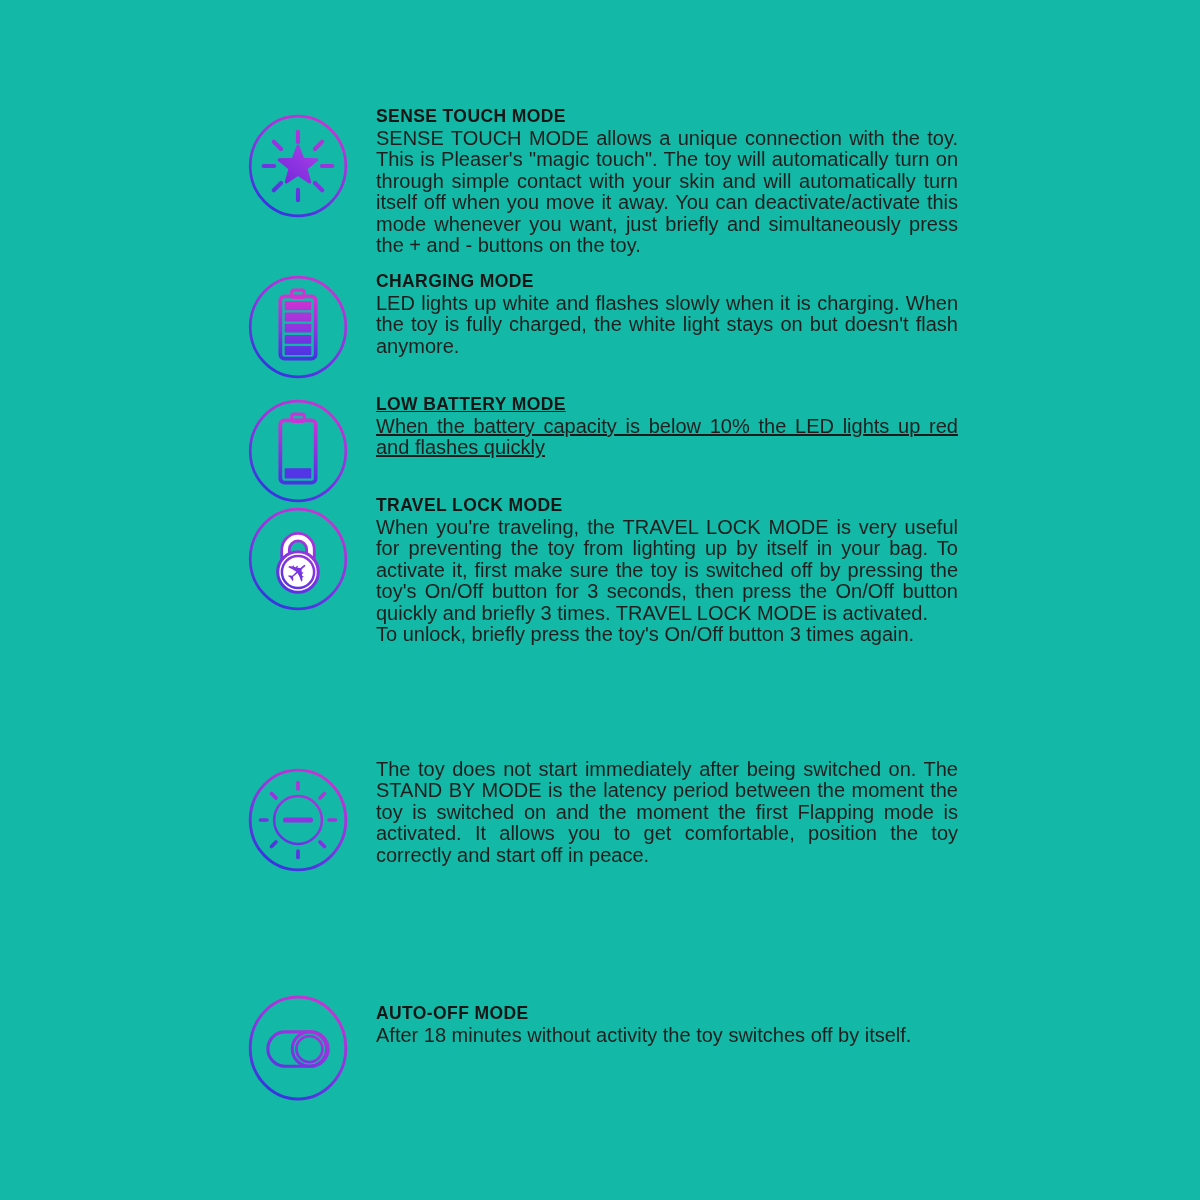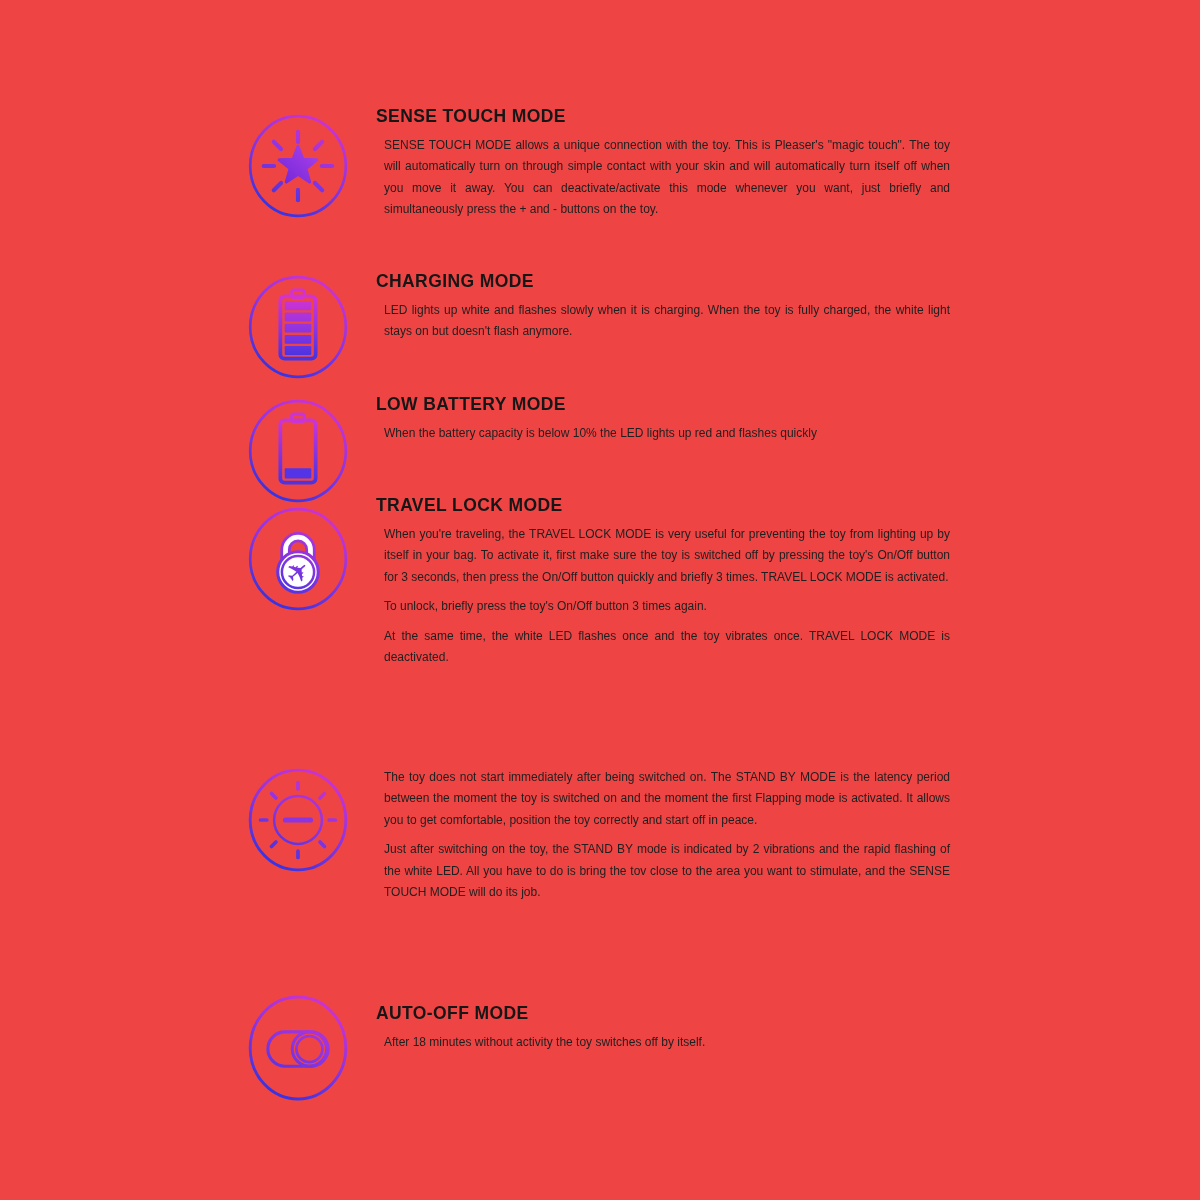--- a/index.html
+++ b/index.html
@@ -1,41 +1,41 @@
 <!DOCTYPE html>
 <html><head>
 <meta charset="utf-8">
 <style>
   html,body{margin:0;padding:0;}
   body{
     width:1200px;height:1200px;background:#ffffff;position:relative;
     font-family:"Liberation Sans","DejaVu Sans",sans-serif;color:#1b1b1b;
     -webkit-font-smoothing:antialiased;
   }
-  .page{position:absolute;inset:0;background:#ef4444;}
+  .page{position:absolute;inset:0;background:#14b8a6;}
   .mode{position:absolute;left:246px;width:716px;}
   .icon-wrap{position:absolute;left:0;width:104px;height:106px;}
   .icon-wrap svg{width:104px;height:106px;display:block;}
   .mode .text{margin-left:130px;width:582px;}
   .mode h2{
     margin:0 0 1px 0;font-size:17.5px;line-height:22px;font-weight:bold;
     letter-spacing:.4px;color:#161616;
   }
   .mode p{
-    margin:8px;font-size:12px;line-height:21.4px;text-align:justify;
+    margin:0;font-size:20px;line-height:21.4px;text-align:justify;
     color:#1f1f1f;
   }
   
   #sec-0 .icon-wrap{top:8px;}
   #sec-1 .icon-wrap{top:4px;}
   #sec-2 .icon-wrap{top:5px;}
   #sec-3 .icon-wrap{top:12px;}
   #sec-4 .icon-wrap{top:8px;}
   #sec-5 .icon-wrap{top:-7px;}
-  #sec-0{top:105px;} #sec-1{top:270px;} #sec-2{top:393px;}
+  #sec-0{top:105px;} #sec-1{top:270px;} #sec-2{top:393px;text-decoration:underline;}
   #sec-3{top:494px;} #sec-4{top:759px;} #sec-5{top:1002px;}
 </style>
 </head>
 <body>
 
 <div class="page">
 
   <section class="mode" id="sec-0">
     <div class="icon-wrap">
       <svg viewBox="0 0 100 102" aria-hidden="true">
@@ -144,21 +144,20 @@
         <path d="M38,56 L38,42 A12,12 0 0 1 62,42 L62,56" fill="none" stroke="#ffffff" stroke-width="4.6"></path>
         <circle cx="50" cy="63.5" r="19.5" fill="#ffffff" stroke="url(#g3)" stroke-width="3"></circle>
         <circle cx="50" cy="63.5" r="15.5" fill="none" stroke="url(#g3)" stroke-width="2.4"></circle>
         <text x="50" y="73" font-size="27" text-anchor="middle" font-family="DejaVu Sans, sans-serif" fill="url(#g3)" transform="rotate(-42 50 63.5)">✈</text>
       </svg>
     </div>
     <div class="text">
       <h2>TRAVEL LOCK MODE</h2>
       <p>When you're traveling, the TRAVEL LOCK MODE is very useful for preventing the toy from lighting up by itself in your bag. To activate it, first make sure the toy is switched off by pressing the toy's On/Off button for 3 seconds, then press the On/Off button quickly and briefly 3 times. TRAVEL LOCK MODE is activated.</p>
       <p>To unlock, briefly press the toy's On/Off button 3 times again.</p>
-      <p>At the same time, the white LED flashes once and the toy vibrates once. TRAVEL LOCK MODE is deactivated.</p>
     </div>
   </section>
 
   <section class="mode" id="sec-4">
     <div class="icon-wrap">
       <svg viewBox="0 0 100 102" aria-hidden="true">
         <defs>
           <linearGradient id="g4" gradientUnits="userSpaceOnUse" x1="78" y1="2" x2="22" y2="100">
             <stop offset="0" stop-color="#d232d2"></stop>
               <stop offset=".5" stop-color="#8a35e0"></stop>
@@ -175,21 +174,20 @@
           <line x1="71.2" y1="72.2" x2="75.5" y2="76.5"></line>
           <line x1="50" y1="81" x2="50" y2="87"></line>
           <line x1="28.8" y1="72.2" x2="24.5" y2="76.5"></line>
           <line x1="20" y1="51" x2="14" y2="51"></line>
           <line x1="28.8" y1="29.8" x2="24.5" y2="25.5"></line>
         </g>
       </svg>
     </div>
     <div class="text">
       <p>The toy does not start immediately after being switched on. The STAND BY MODE is the latency period between the moment the toy is switched on and the moment the first Flapping mode is activated. It allows you to get comfortable, position the toy correctly and start off in peace.</p>
-      <p>Just after switching on the toy, the STAND BY mode is indicated by 2 vibrations and the rapid flashing of the white LED. All you have to do is bring the tov close to the area you want to stimulate, and the SENSE TOUCH MODE will do its job.</p>
     </div>
   </section>
 
   <section class="mode" id="sec-5">
     <div class="icon-wrap">
       <svg viewBox="0 0 100 102" aria-hidden="true">
         <defs>
           <linearGradient id="g5" gradientUnits="userSpaceOnUse" x1="78" y1="2" x2="22" y2="100">
             <stop offset="0" stop-color="#d232d2"></stop>
               <stop offset=".5" stop-color="#8a35e0"></stop>

